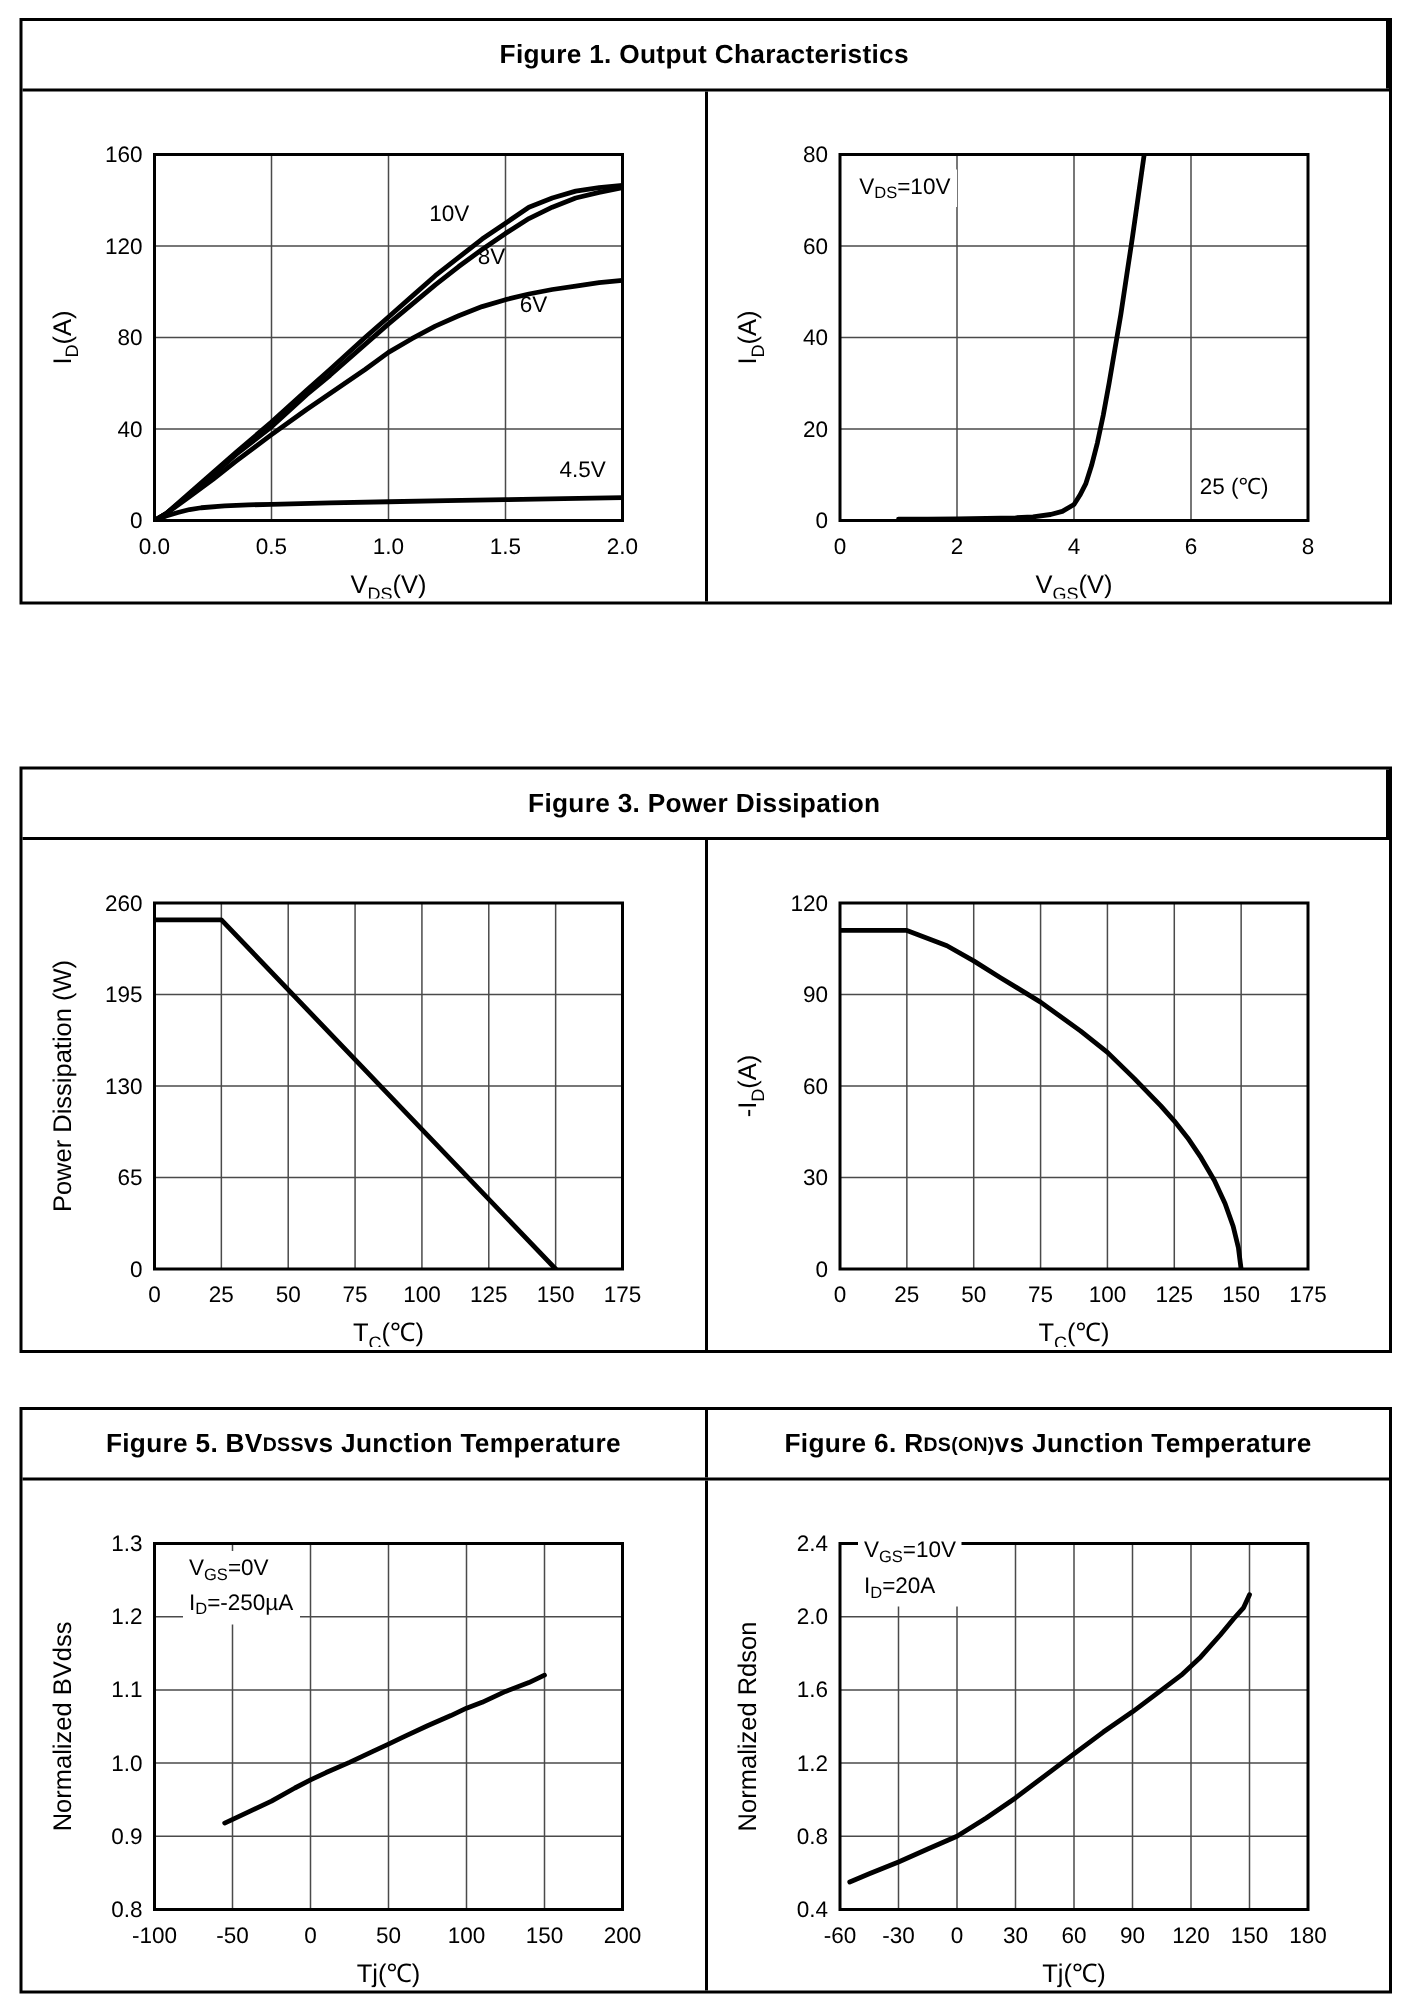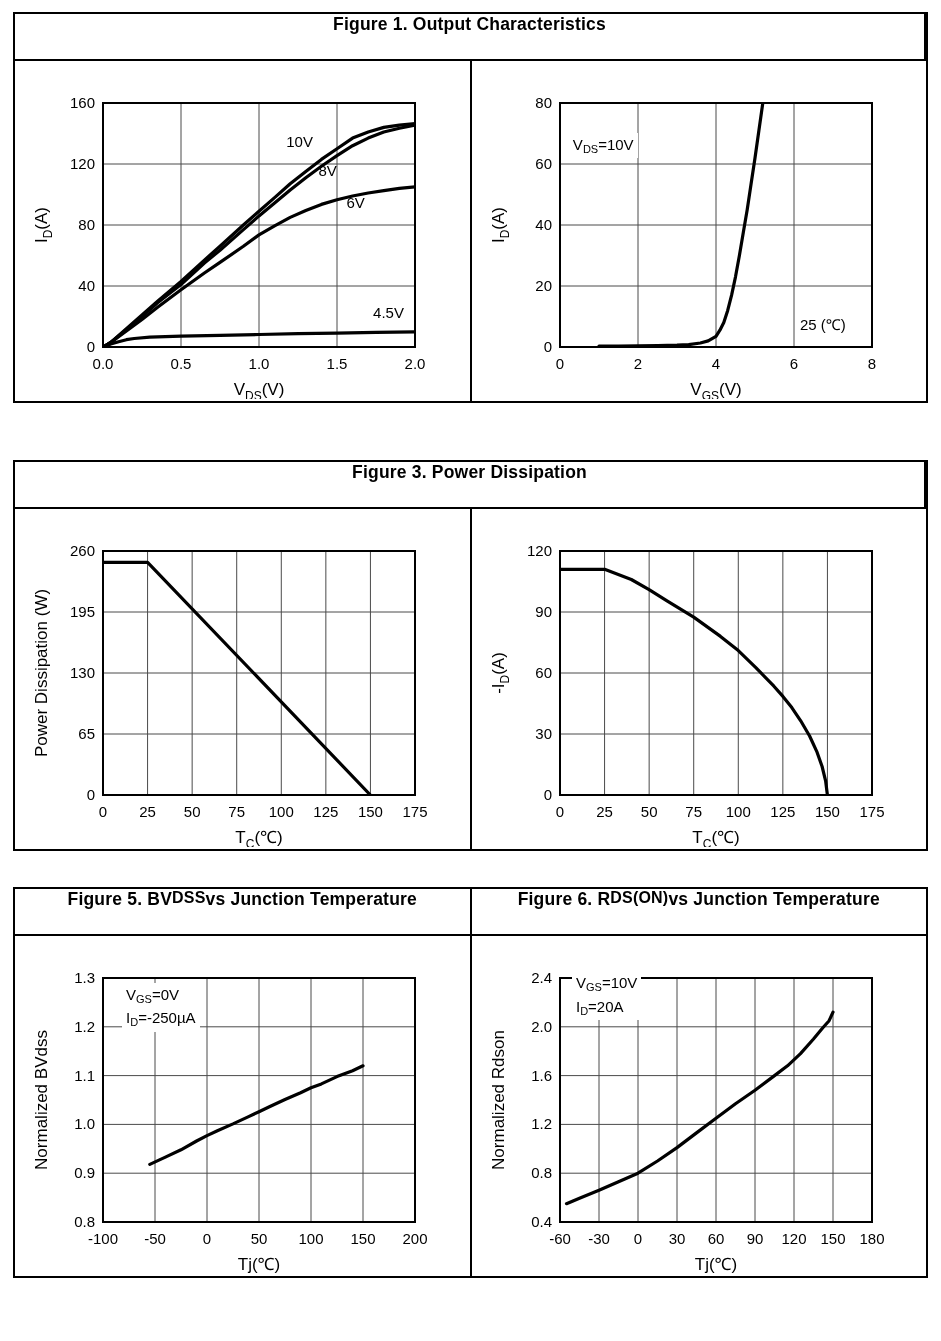--- a/index.html
+++ b/index.html
@@ -1,25 +1,25 @@
 <!DOCTYPE html>
 <html><head>
 <meta charset="utf-8">
 <style>
   html,body{margin:0;padding:0;background:#ffffff;}
   body{width:941px;height:1341px;font-family:"Liberation Sans",sans-serif;color:#000;overflow:hidden;}
   .panel{width:911px;margin-left:13px;border:2px solid #000;background:#fff;}
   .panel.p1{margin-top:12px;}
-  .panel.p2{margin-top:57px;}
+  .panel.p2{margin-top:108px;}
   .panel.p3{margin-top:36px;}
   .title-row{display:flex;height:45px;border-bottom:2px solid #000;}
-  .title-cell{flex:1;display:flex;align-items:flex-start;justify-content:center;
+  .title-cell{flex:1;display:flex;align-items:center;justify-content:center;
               font-size:17.5px;font-weight:bold;letter-spacing:.2px;}
   .title-cell.left{border-right:2px solid #000;}
-  .title-cell .sub{font-size:16px;vertical-align:-3px;font-weight:bold;}
+  .title-cell .sub{font-size:13px;vertical-align:-3px;font-weight:bold;}
   .chart-row{display:flex;height:340px;}
   .chart-cell{flex:1;position:relative;overflow:hidden;}
   .chart-cell.left{border-right:2px solid #000;}
   .chart-cell svg{display:block;}
   .chart-cell svg text{font-family:"Liberation Sans",sans-serif;fill:#000;}
   .annot{position:absolute;background:#ffffff;font-size:15px;line-height:1.5;
          padding:1px 4px;white-space:nowrap;}
   .annot .sub{font-size:11px;vertical-align:-3px;}
 </style>
 </head>
@@ -105,21 +105,21 @@
           <g font-size="15" text-anchor="end">
             <text x="80" y="291">0</text>
             <text x="80" y="230">20</text>
             <text x="80" y="169">40</text>
             <text x="80" y="108">60</text>
             <text x="80" y="47">80</text>
           </g>
           <text x="244" y="334" text-anchor="middle" font-size="17"><tspan dy="0" font-size="17">V</tspan><tspan dy="5" font-size="12">GS</tspan><tspan dy="-5" font-size="17">(V)</tspan></text>
           <text transform="translate(32,164) rotate(-90)" text-anchor="middle" font-size="17"><tspan dy="0" font-size="17">I</tspan><tspan dy="5" font-size="12">D</tspan><tspan dy="-5" font-size="17">(A)</tspan></text>
         </svg>
-        <div class="annot" style="left: 97.36px; top: 51.76px; margin-top: 20px;">
+        <div class="annot" style="left: 97.36px; top: 51.76px;">
           <div><span>V</span><span class="sub">DS</span><span>=10V</span></div>
         </div>
         <div class="annot" style="left: 378.16px; top: 251.84px; transform: translateX(-100%);">
           <div><span>25 (℃)</span></div>
         </div>
       </div>
   </div>
 </div>
 
 <div class="panel p2">

